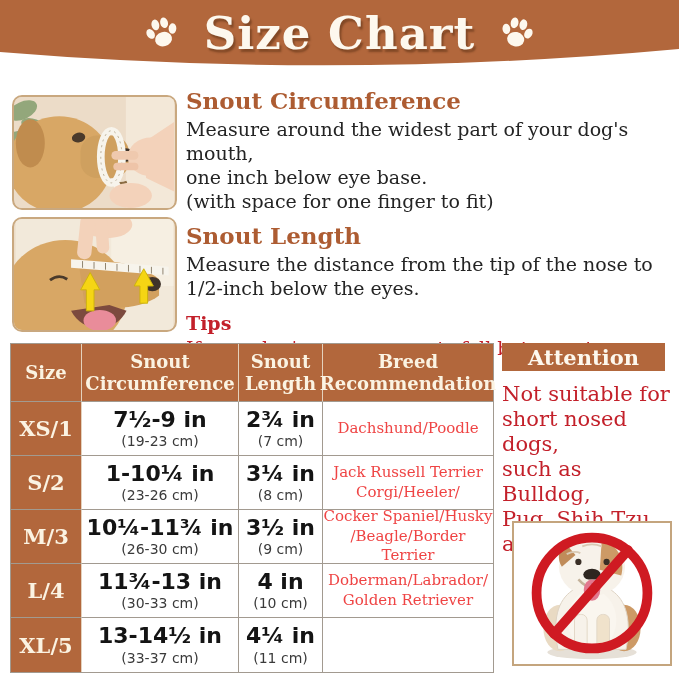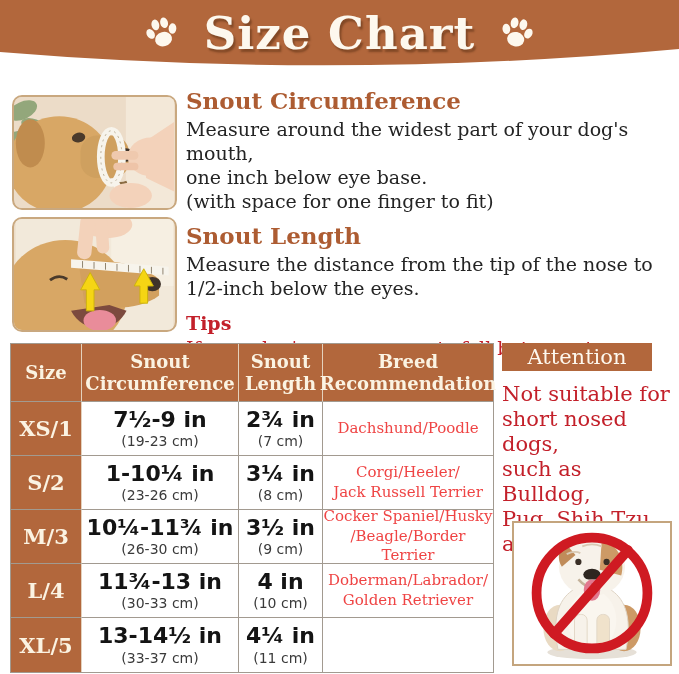--- a/index.html
+++ b/index.html
@@ -45,23 +45,23 @@
   .cell.brown{background:#b2673c;border-right-color:#e4d2bd;}
   .hdr{height:58px;color:#fbf3e2;font-weight:bold;font-size:18px;line-height:1.18;}
   .size-cell{height:54px;color:#fbf3e2;font-weight:bold;font-size:21px;}
   .data-cell{height:54px;}
   .val-in{font-family:"DejaVu Sans","Liberation Sans",sans-serif;font-weight:bold;font-size:22px;color:#141414;line-height:1.05;}
   .val-cm{font-family:"DejaVu Sans","Liberation Sans",sans-serif;font-size:14px;color:#3a3a3a;line-height:1.15;margin-top:2px;}
   .breed-line{display:block;font-size:15px;color:#ef4444;line-height:1.3;}
   
   .attention{position:absolute;left:500px;top:343px;width:174px;}
   .attention-box{
-    margin-left:2px;width:150px;height:28px;background:#b2673c;
+    margin-left:2px;width:163px;height:28px;background:#b2673c;
     display:flex;align-items:center;justify-content:center;
-    color:#fdf8ee;font-weight:normal;font-size:21px;
+    color:#fdf8ee;font-weight:bold;font-size:21px;
   }
   .attention-text{margin:11px 0 0 2px;}
   .attention-line{display:block;color:#c3202a;font-size:21px;line-height:1.19;}
   .no-dog-box{
     position:absolute;left:512px;top:521px;width:160px;height:145px;
     border:2px solid #c4a57e;background:#ffffff;box-sizing:border-box;
   }
   .no-dog-box svg{display:block;width:100%;height:100%;}
 </style>
 </head>
@@ -191,22 +191,22 @@
     <div class="cell brown size-cell">S/2</div>
     <div class="cell data-cell">
       <span class="val-in">1-10¼ in</span>
       <span class="val-cm">(23-26 cm)</span>
     </div>
     <div class="cell data-cell">
       <span class="val-in">3¼ in</span>
       <span class="val-cm">(8 cm)</span>
     </div>
     <div class="cell data-cell last-col">
+      <span class="breed-line">Jack Russell Terrier</span>
       <span class="breed-line">Corgi/Heeler/</span>
-      <span class="breed-line">Jack Russell Terrier</span>
     </div>
 
     <div class="cell brown size-cell">M/3</div>
     <div class="cell data-cell">
       <span class="val-in">10¼-11¾ in</span>
       <span class="val-cm">(26-30 cm)</span>
     </div>
     <div class="cell data-cell">
       <span class="val-in">3½ in</span>
       <span class="val-cm">(9 cm)</span>

